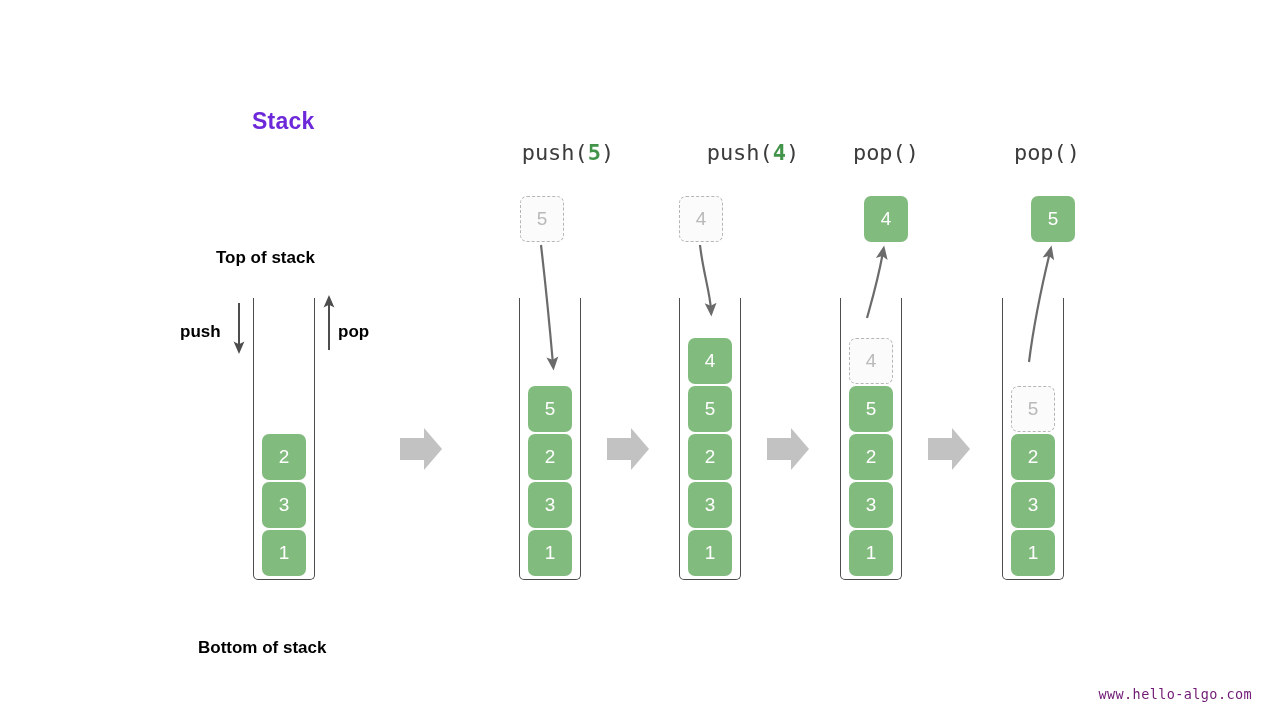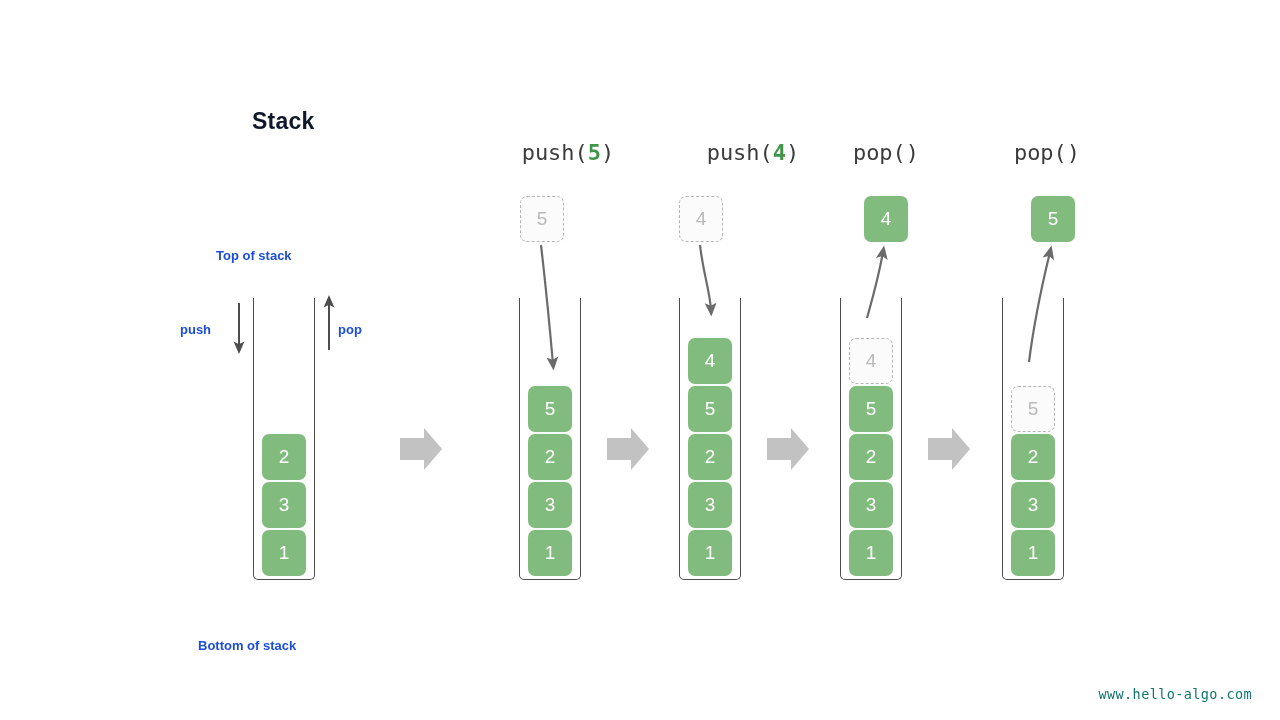--- a/index.html
+++ b/index.html
@@ -20,31 +20,31 @@
     inset: 0;
   }
 
   
   .title {
     position: absolute;
     left: 252px;
     top: 108px;
     font-size: 23px;
     font-weight: bold;
-    color: #0f172a;
+    color: #6d28d9;
     letter-spacing: 0.2px;
     white-space: nowrap;
   }
 
   
   .label-bold {
     position: absolute;
-    font-size: 13px;
+    font-size: 17px;
     font-weight: bold;
-    color: #1d4ed8;
+    color: #000000;
     white-space: nowrap;
   }
   .label-top    { left: 216px; top: 248px; }
   .label-bottom { left: 198px; top: 638px; }
   .label-push   { left: 180px; top: 322px; }
   .label-pop    { left: 338px; top: 322px; text-align: right; }
 
   
   .op-header {
     position: absolute;
@@ -132,21 +132,21 @@
     pointer-events: none;
   }
 
   
   .watermark {
     position: absolute;
     right: 28px;
     bottom: 18px;
     font-family: "DejaVu Sans Mono", "Liberation Mono", monospace;
     font-size: 13.5px;
-    color: #0f766e;
+    color: #701a75;
     letter-spacing: 0.4px;
     white-space: nowrap;
   }
 </style>
 </head>
 <body>
 
 <div class="canvas">
 
   <div class="title">Stack</div>

